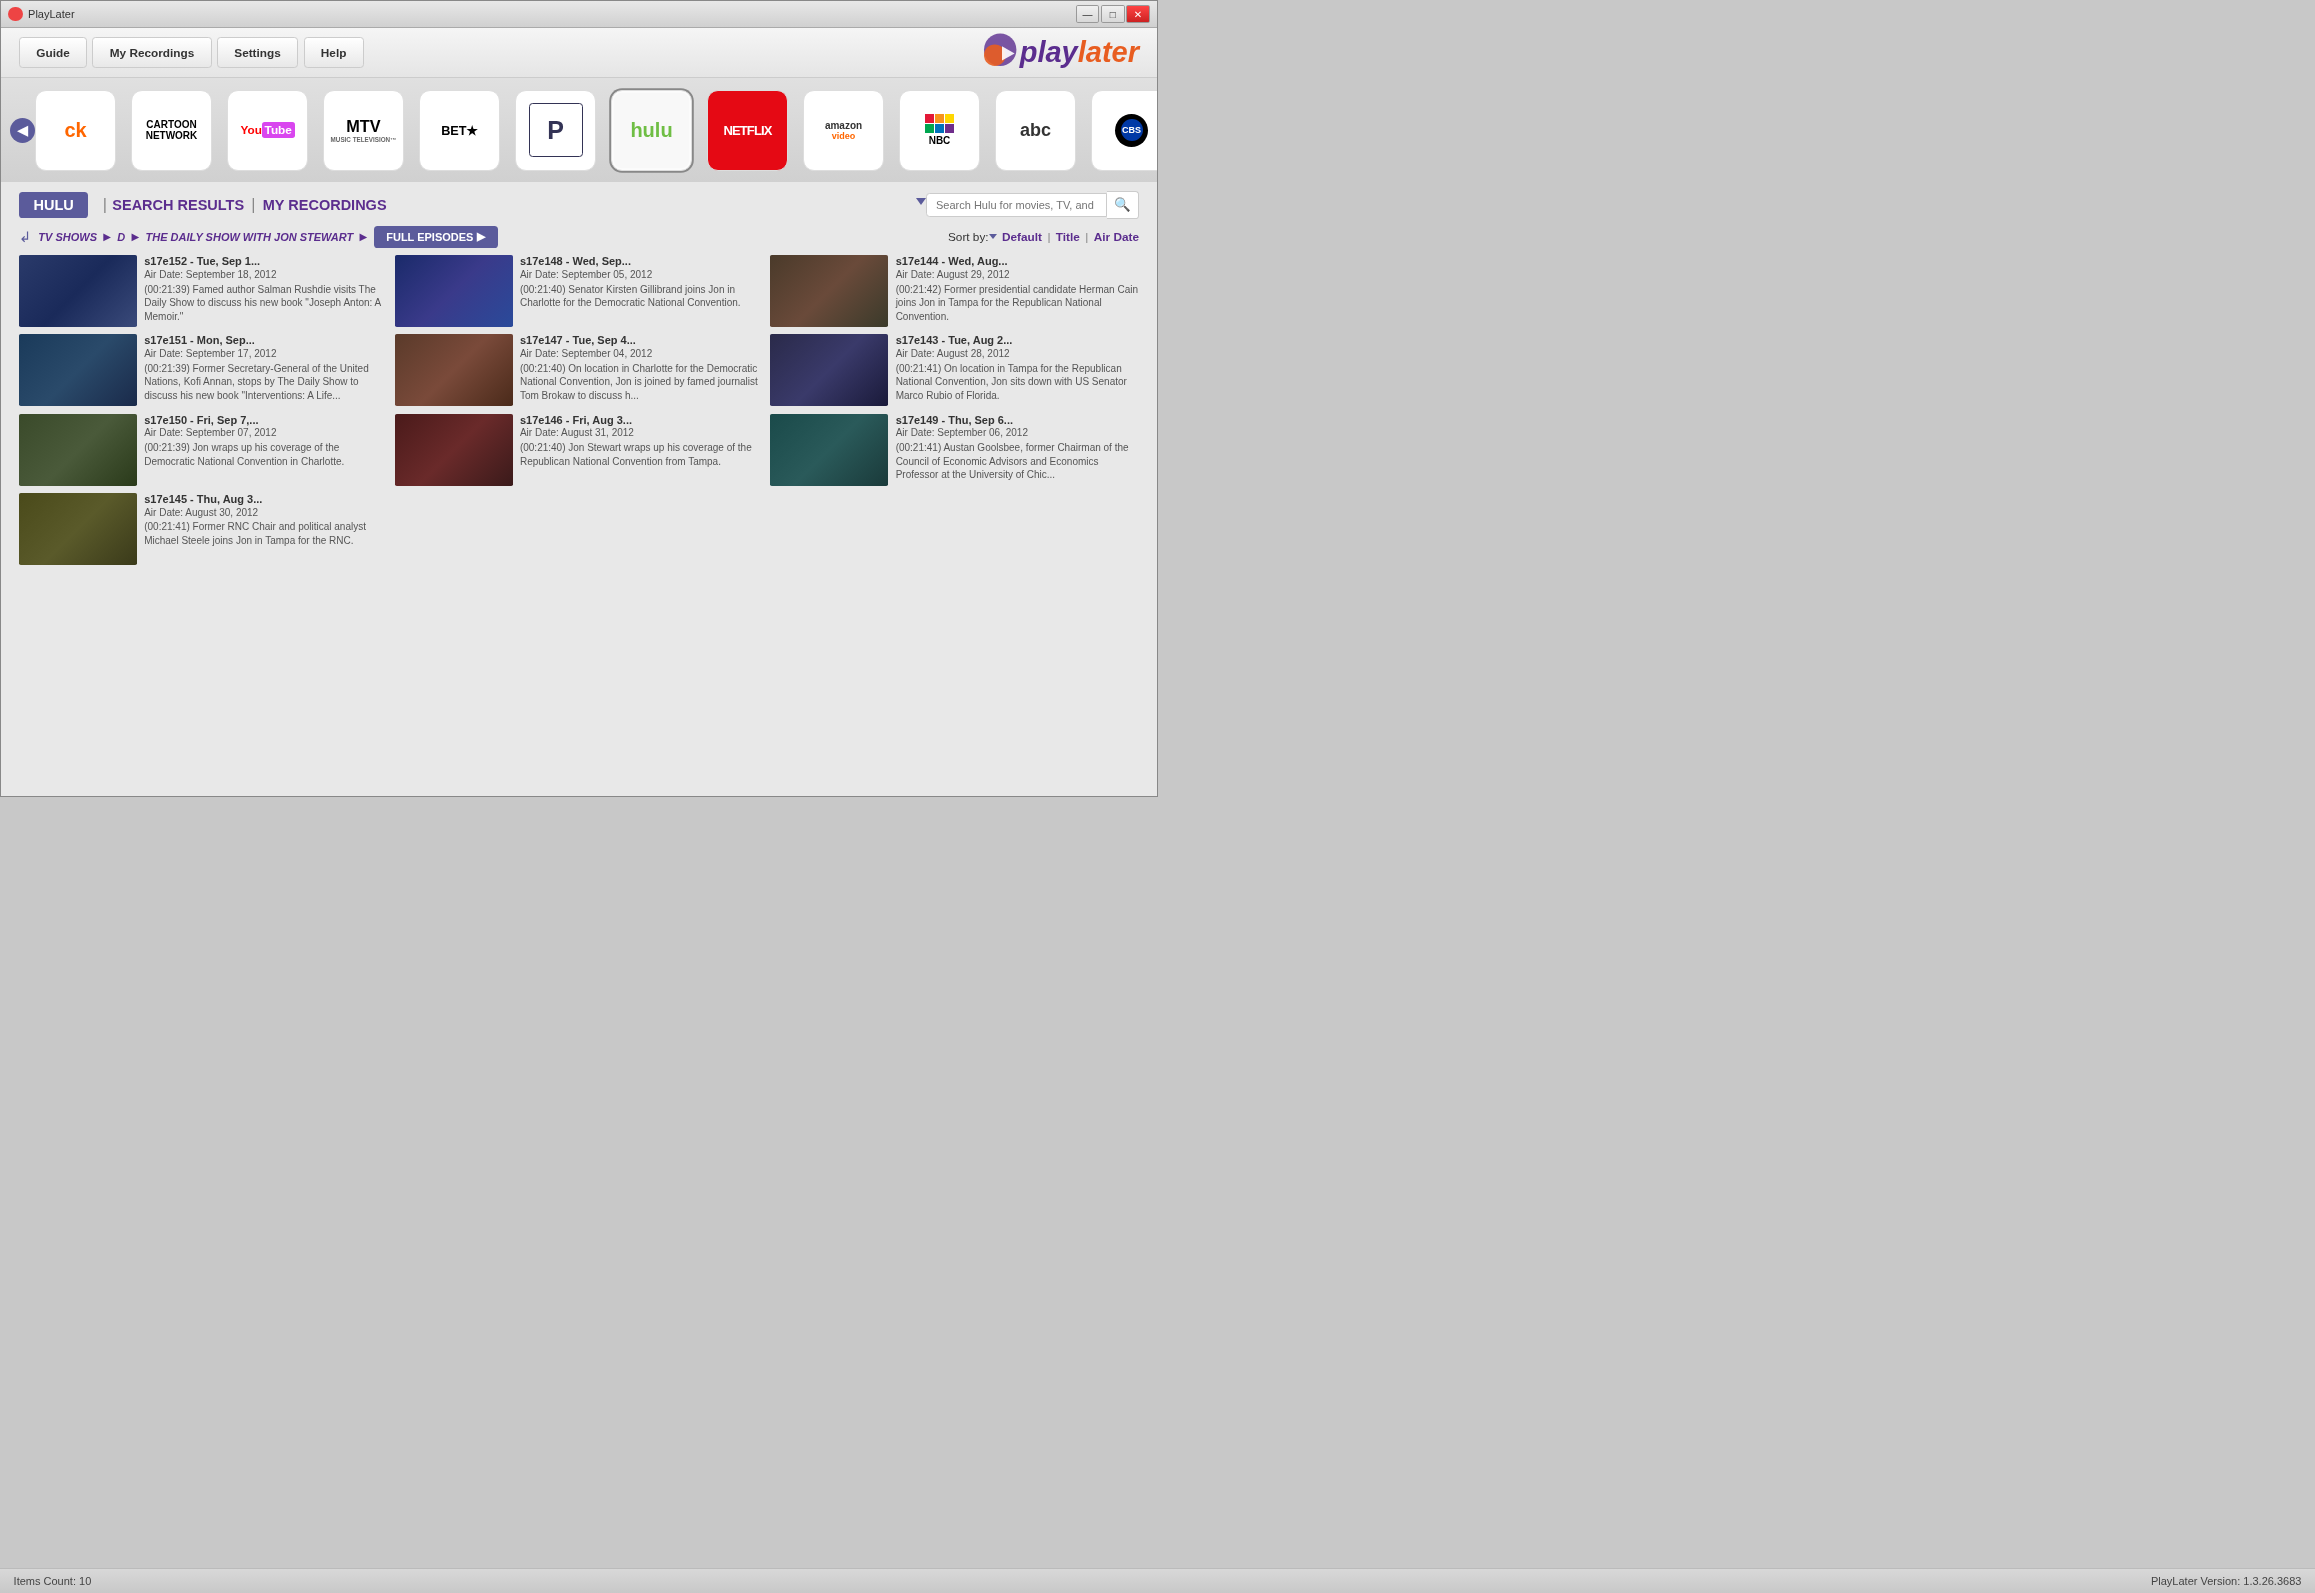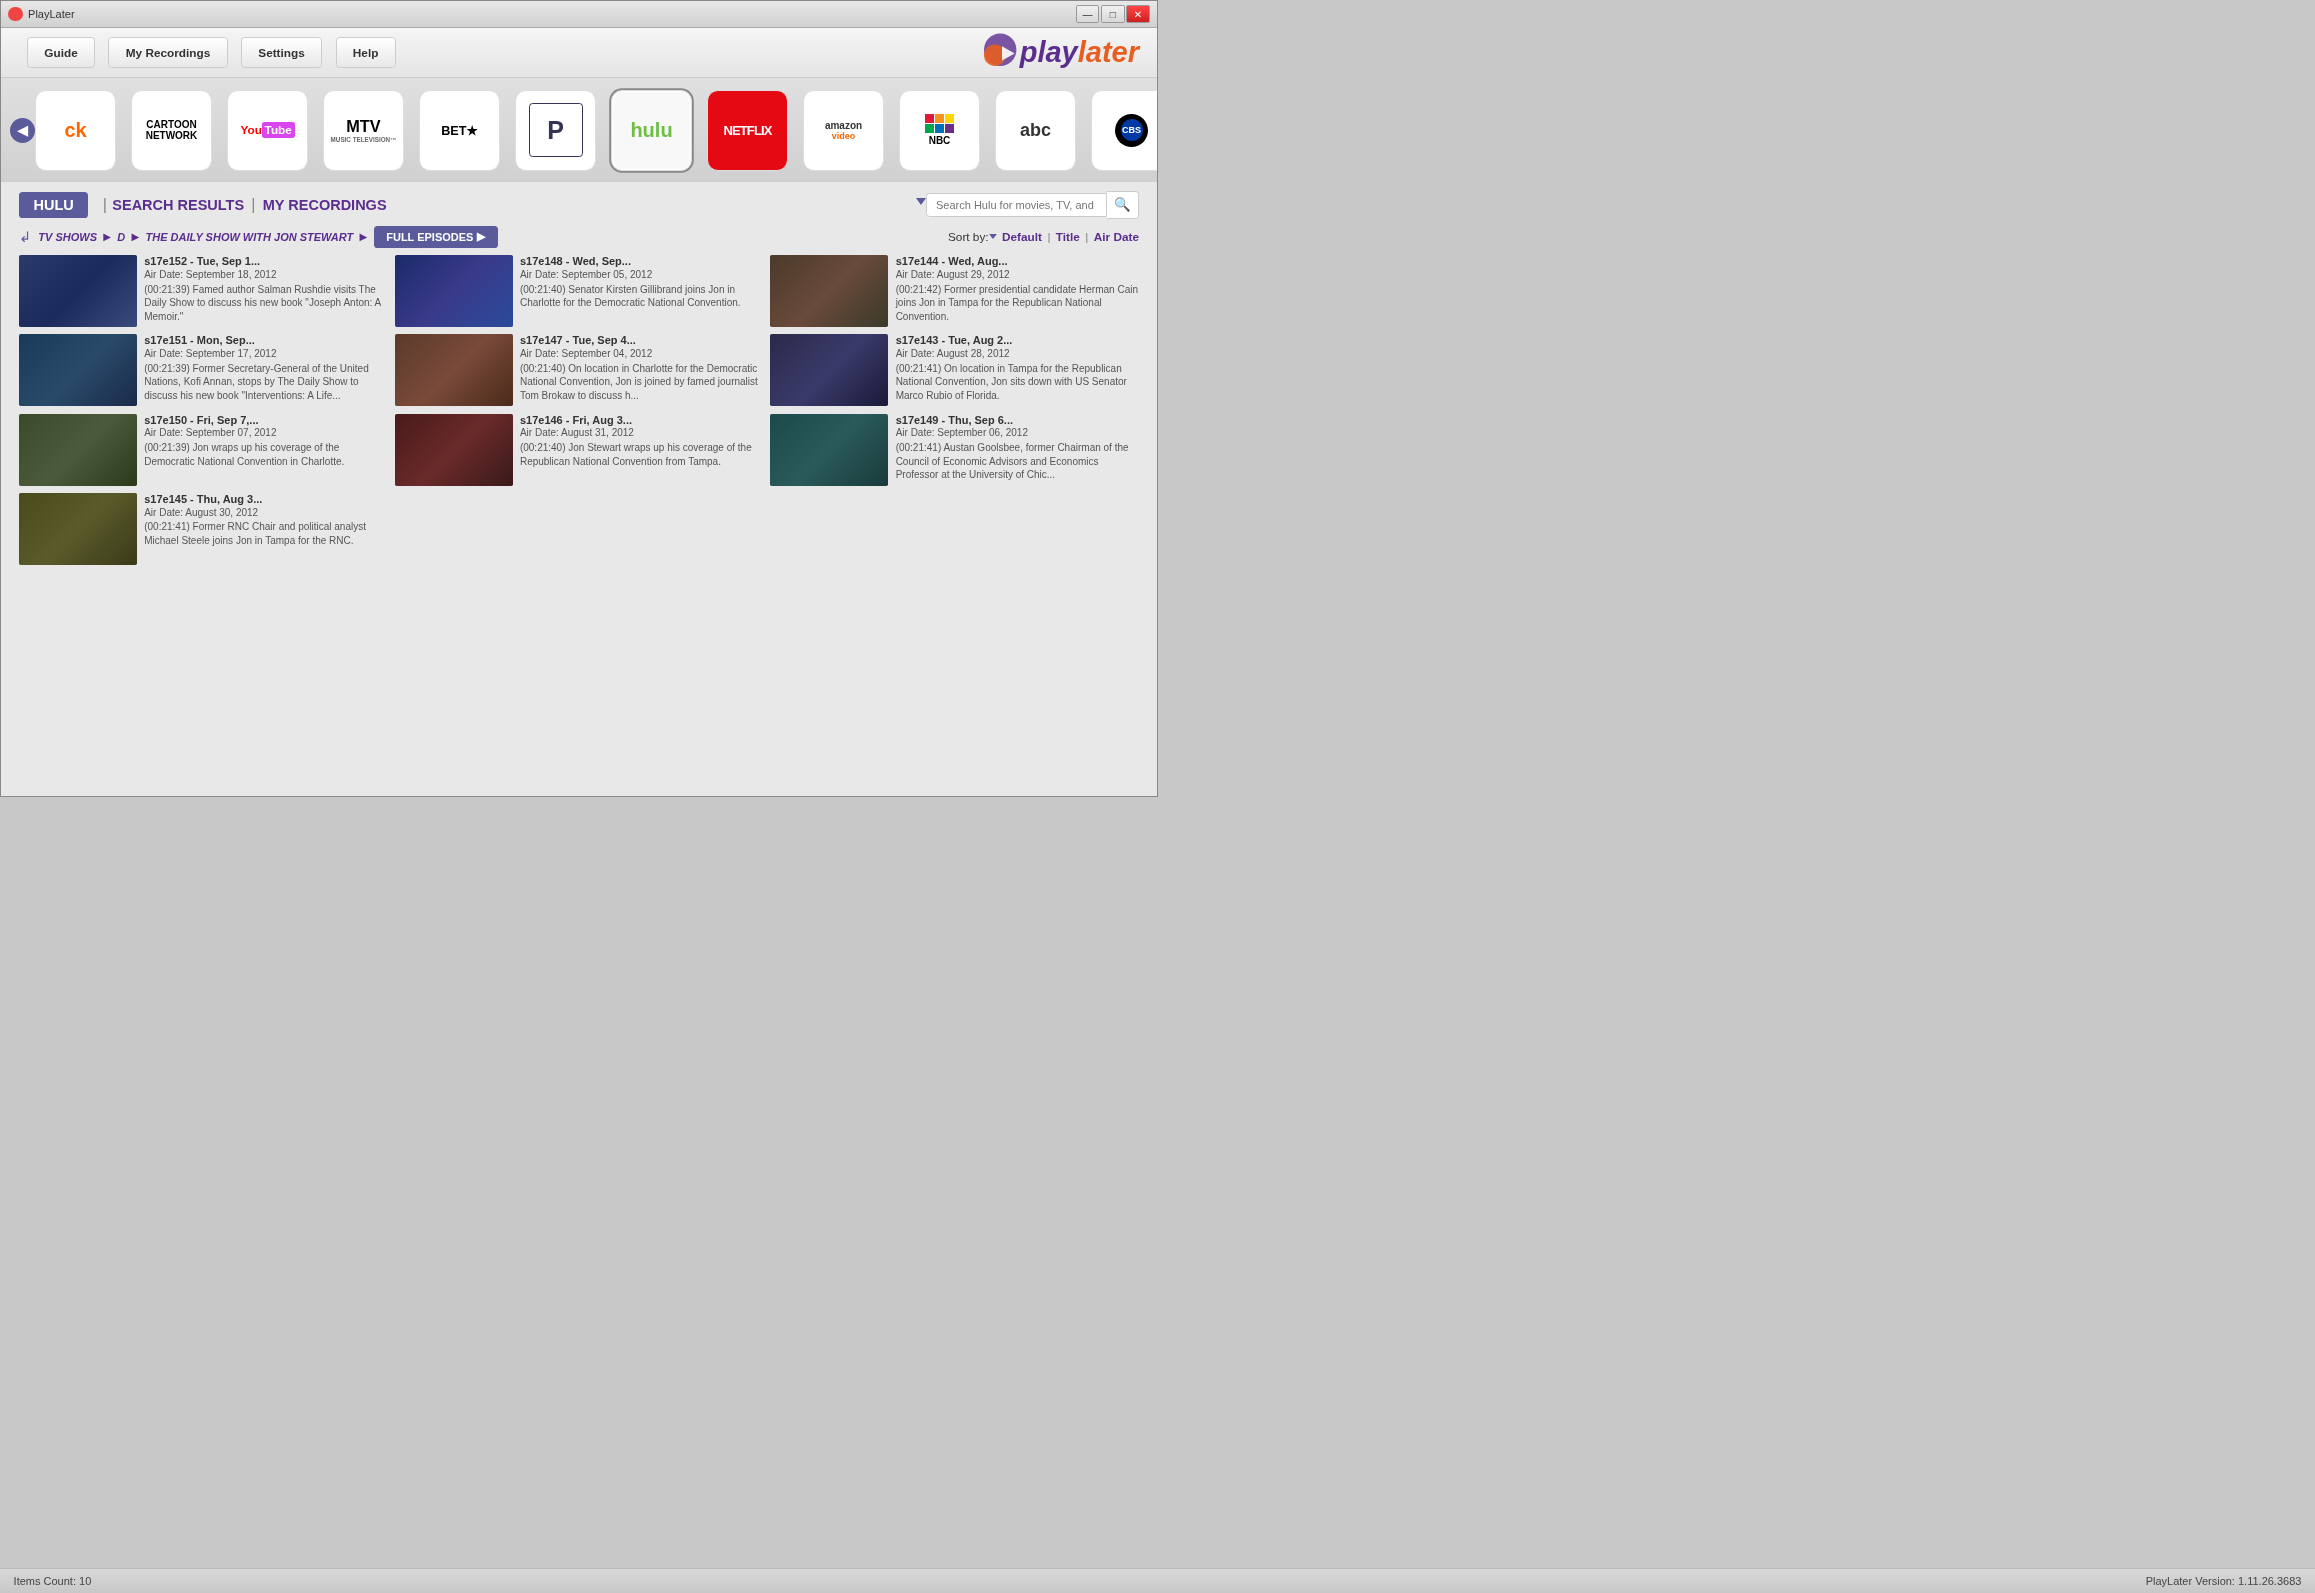--- a/index.html
+++ b/index.html
@@ -61,21 +61,20 @@
     }
     .nav-btn {
       background: linear-gradient(to bottom, #ffffff, #e8e8e8);
       border: 0.9px solid #ccc;
       border-radius: 3.6px;
       padding: 7.2px 16.3px;
       font-size: 11.8px;
       font-weight: 600;
       color: #333;
       cursor: pointer;
-      margin-left: 8px;
     }
     #logo-area {
       margin-left: auto;
       display: flex;
       align-items: center;
     }
     #logo-text {
       font-size: 29px;
       font-weight: bold;
       color: #5b2d8e;
@@ -575,16 +574,16 @@
         <div class="ep-title">s17e145 - Thu, Aug 3...</div>
         <div class="ep-airdate">Air Date: August 30, 2012</div>
         <div class="ep-desc">(00:21:41) Former RNC Chair and political analyst Michael Steele joins Jon in Tampa for the RNC.</div>
       </div>
     </div>
       </div>
   </div>
 
   <div id="statusbar">
     <span>Items Count: 10</span>
-    <span>PlayLater Version: 1.11.26.3683</span>
+    <span>PlayLater Version: 1.3.26.3683</span>
   </div>
 </div>
 
 
 </body></html>

